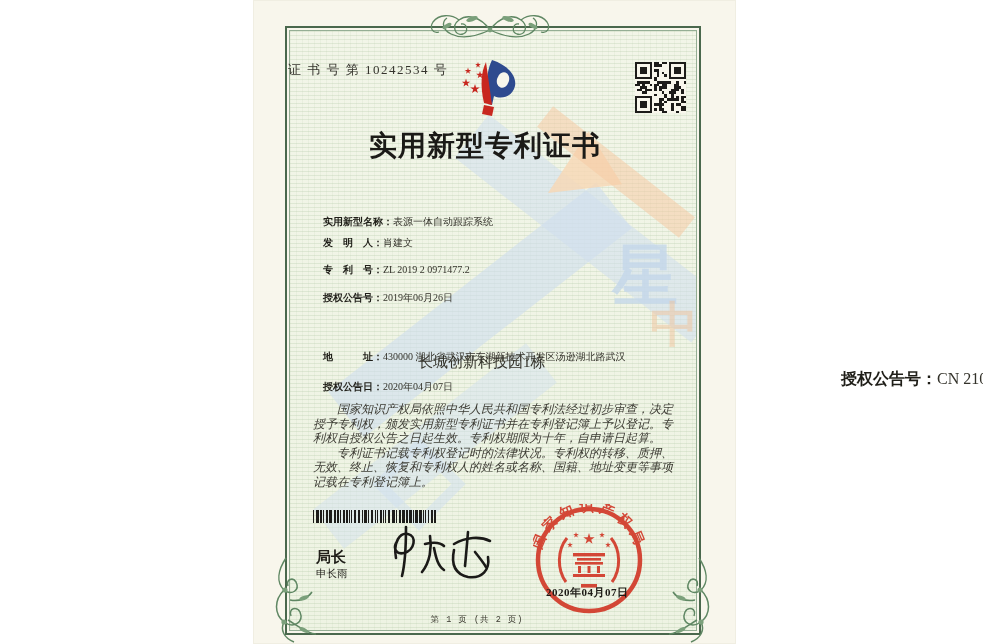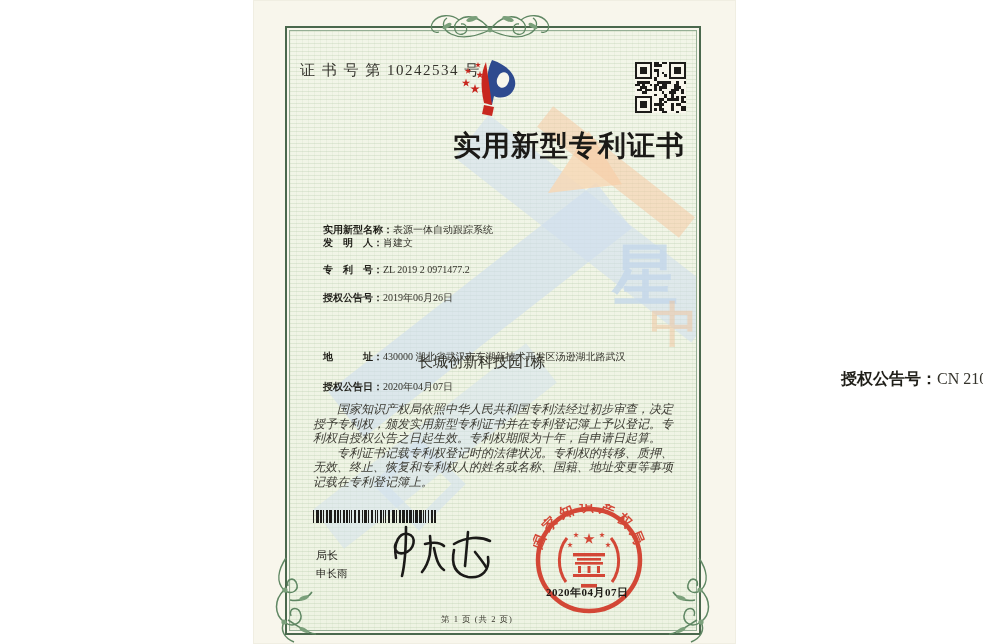--- a/index.html
+++ b/index.html
@@ -20,42 +20,42 @@
   .wm-tri{left:258px;top:100px;width:74px;height:62px;background:#f7d7b4;opacity:.8;
           clip-path:polygon(0 100%,55% 0,100% 86%);}
   .wm-band{left:236px;top:128px;width:180px;height:26px;background:#f6cba4;opacity:.55;
            transform:rotate(38deg);}
   .wm-bar1{left:20px;top:250px;width:340px;height:58px;background:#cfdeee;opacity:.6;transform:rotate(-38deg);}
   .wm-bar2{left:150px;top:170px;width:300px;height:55px;background:#cfdeee;opacity:.55;transform:rotate(38deg);}
   .wm-bar3{left:10px;top:390px;width:270px;height:50px;background:#d4e2f0;opacity:.5;transform:rotate(-38deg);}
   .wm-diamond{left:96px;top:420px;width:46px;height:46px;border:10px solid #d2e0ef;opacity:.55;transform:rotate(45deg);}
   .wm-glyph1{left:322px;top:200px;font-size:66px;font-weight:bold;color:#c2d6ea;opacity:.75;}
   .wm-glyph2{left:360px;top:262px;font-size:48px;font-weight:bold;color:#f0c49c;opacity:.5;}
-  .cert-no{position:absolute;left:300px;top:61px;font-size:15px;letter-spacing:1.5px;color:#34332c;}
+  .cert-no{position:absolute;left:288px;top:61px;font-size:13px;letter-spacing:1.5px;color:#34332c;}
   .logo{position:absolute;left:455px;top:58px;}
   .qr{position:absolute;left:633px;top:62px;}
-  .title{position:absolute;left:285px;top:127px;width:400px;text-align:right;
+  .title{position:absolute;left:285px;top:127px;width:400px;text-align:center;
          font-size:28px;font-weight:bold;color:#1b1a17;letter-spacing:1px;}
   .row{position:absolute;left:313px;font-size:10px;color:#26251e;white-space:pre;}
   .row .lab{font-weight:bold;color:#1f1e18;}
   .row .val{color:#33322a;}
   .addr2{position:absolute;left:418px;font-size:15px;color:#33322a;text-align:center;}
   .grant-no{position:absolute;left:528px;top:0;font-size:16px;white-space:pre;}
   .legal{position:absolute;left:313px;top:402px;width:360px;font-size:12px;line-height:14.6px;
          color:#3d3c34;text-align:justify;font-style:italic;}
   .legal p{margin:0;text-indent:2em;}
   .barcode{position:absolute;left:313px;top:510px;}
-  .signer-title{position:absolute;left:316px;top:548px;font-size:11px;color:#22211b;}
+  .signer-title{position:absolute;left:316px;top:548px;font-size:15px;color:#22211b;font-weight:bold;}
   .signer-name{position:absolute;left:316px;top:567px;font-size:10.5px;color:#22211b;}
   .sig{position:absolute;left:378px;top:522px;}
   .seal{position:absolute;left:533px;top:504px;opacity:.93;}
   .seal-date{position:absolute;left:546px;top:585px;font-size:11px;font-weight:bold;color:#1d1b16;
              letter-spacing:.5px;z-index:6;}
   .footer{position:absolute;left:285px;top:614px;width:384px;text-align:center;font-size:8.5px;
-          letter-spacing:1px;color:#3a392f;}
+          letter-spacing:1px;color:#3a392f;font-family:Liberation Mono, monospace;}
   .flourish{position:absolute;z-index:3;}
   .garland{left:417px;top:10px;}
   .corner-bl{left:270px;top:556px;}
   .corner-br{left:667px;top:556px;transform:scaleX(-1);}
 </style>
 </head>
 <body>
 
 <div class="canvas">
   <div class="paper"></div>
@@ -209,21 +209,21 @@
       <rect x="14" y="0" width="7" height="7" fill="#1d1c1a"></rect>
       <rect x="15" y="1" width="5" height="5" fill="#f8f6ec"></rect>
       <rect x="16" y="2" width="3" height="3" fill="#1d1c1a"></rect>
       <rect x="0" y="14" width="7" height="7" fill="#1d1c1a"></rect>
       <rect x="1" y="15" width="5" height="5" fill="#f8f6ec"></rect>
       <rect x="2" y="16" width="3" height="3" fill="#1d1c1a"></rect>
     </svg>
 
   <div class="title">实用新型专利证书</div>
 
-  <div class="row" style="top:212px">
+  <div class="row" style="top:204px">
     <span class="lab">实用新型名称：</span><span class="val">表源一体自动跟踪系统</span>
   </div>
   <div class="row" style="top:225px">
     <span class="lab">发　明　人：</span><span class="val">肖建文</span>
   </div>
   <div class="row" style="top:252px">
     <span class="lab">专　利　号：</span><span class="val">ZL 2019 2 0971477.2</span>
   </div>
   <div class="row" style="top:280px">
     <span class="lab">授权公告号：</span><span class="val">2019年06月26日</span>

